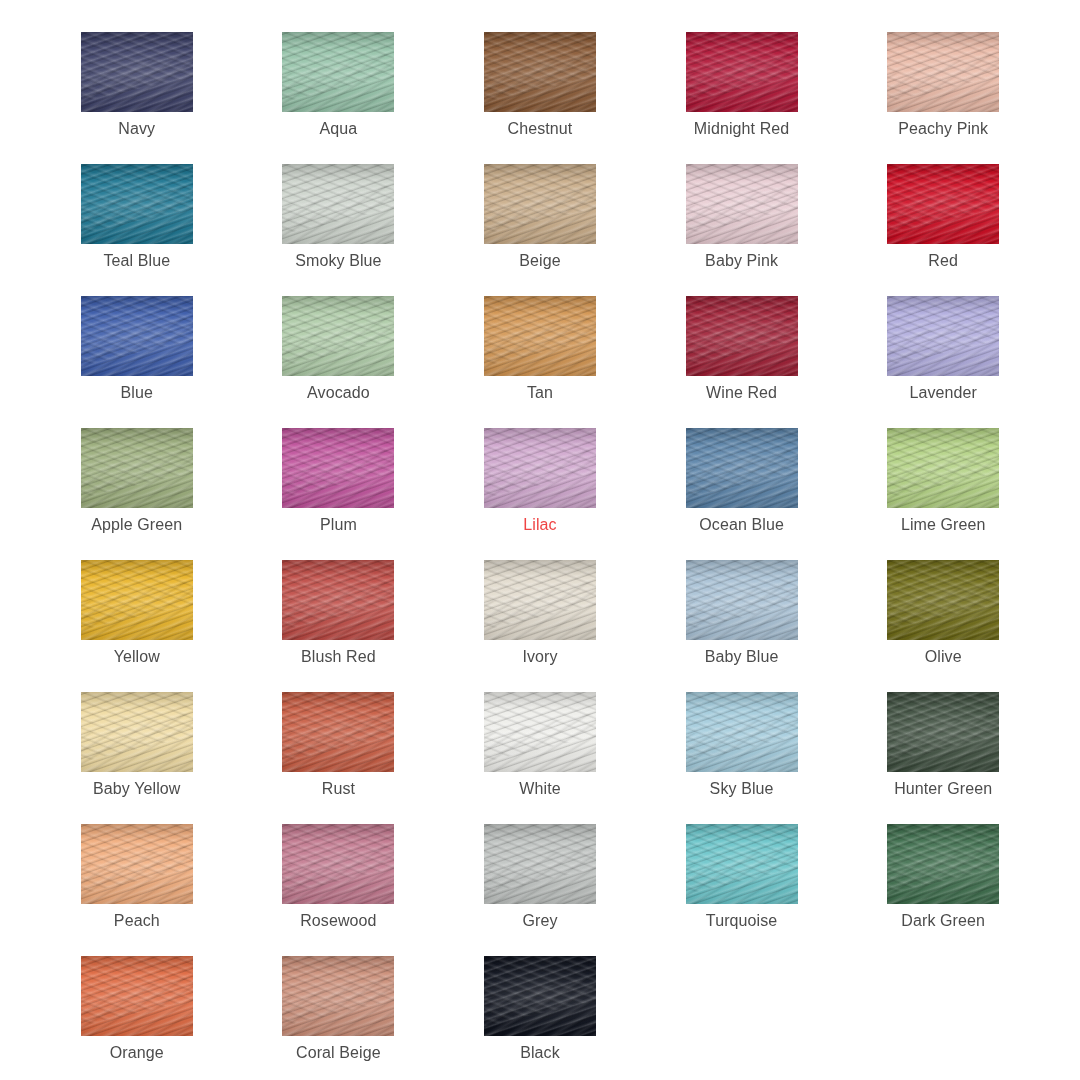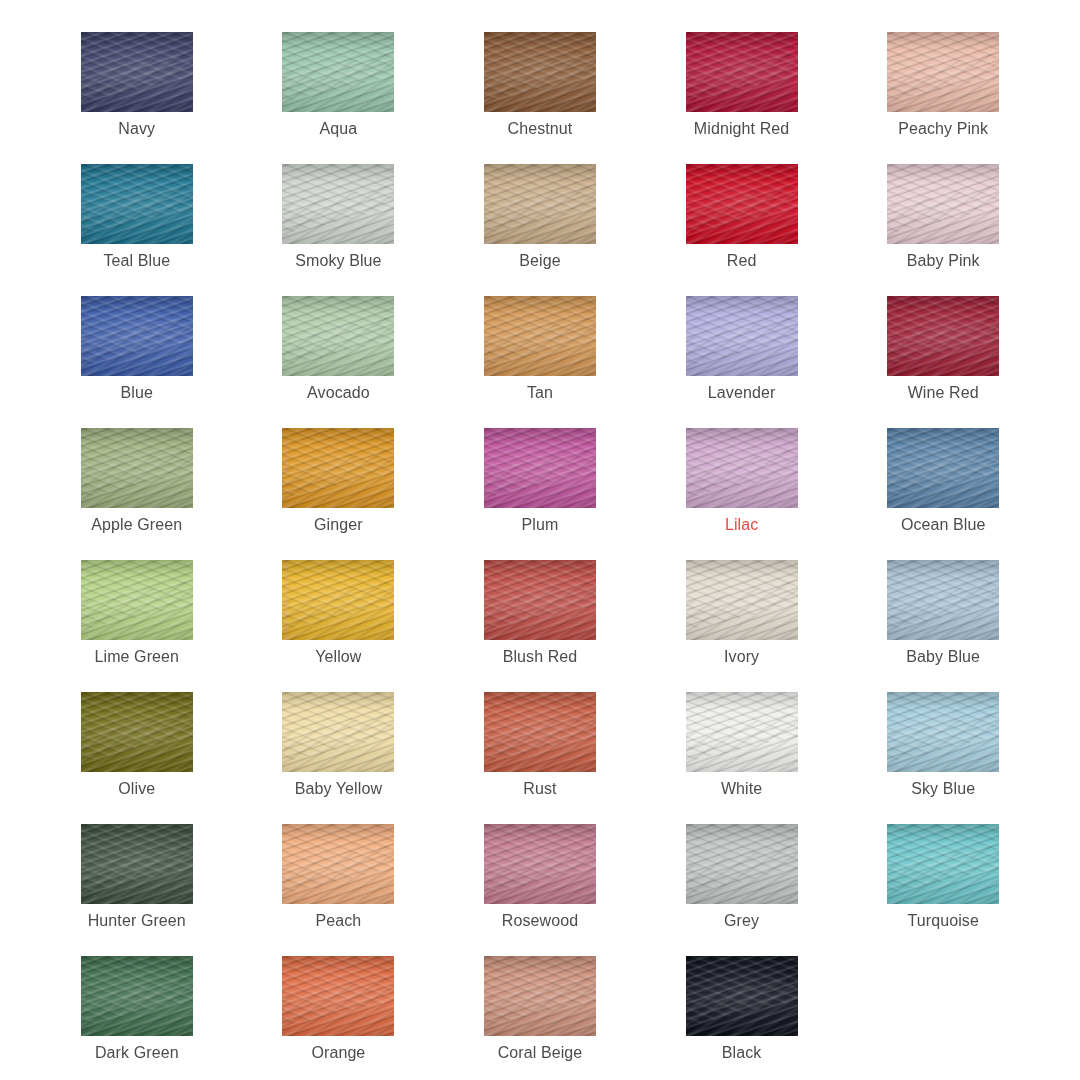--- a/index.html
+++ b/index.html
@@ -188,40 +188,40 @@
         <div class="base" style="background: rgb(200, 171, 135);"></div>
         <div class="threads-a"></div>
         <div class="threads-b"></div>
         <div class="threads-c"></div>
         <div class="shade"></div>
       </div>
       <div class="swatch-label" style="color: rgb(76, 76, 76);">Beige</div>
     </div>
     <div class="swatch-cell">
       <div class="swatch-photo">
+        <div class="base" style="background: rgb(232, 204, 210);"></div>
+        <div class="threads-a"></div>
+        <div class="threads-b"></div>
+        <div class="threads-c"></div>
+        <div class="shade"></div>
+      </div>
+      <div class="swatch-label" style="color: rgb(76, 76, 76);">Baby Pink</div>
+    </div>
+    <div class="swatch-cell">
+      <div class="swatch-photo">
         <div class="base" style="background: rgb(205, 10, 32);"></div>
         <div class="threads-a"></div>
         <div class="threads-b"></div>
         <div class="threads-c"></div>
         <div class="shade"></div>
       </div>
       <div class="swatch-label" style="color: rgb(76, 76, 76);">Red</div>
     </div>
     <div class="swatch-cell">
       <div class="swatch-photo">
-        <div class="base" style="background: rgb(232, 204, 210);"></div>
-        <div class="threads-a"></div>
-        <div class="threads-b"></div>
-        <div class="threads-c"></div>
-        <div class="shade"></div>
-      </div>
-      <div class="swatch-label" style="color: rgb(76, 76, 76);">Baby Pink</div>
-    </div>
-    <div class="swatch-cell">
-      <div class="swatch-photo">
         <div class="base" style="background: rgb(60, 92, 170);"></div>
         <div class="threads-a"></div>
         <div class="threads-b"></div>
         <div class="threads-c"></div>
         <div class="shade"></div>
       </div>
       <div class="swatch-label" style="color: rgb(76, 76, 76);">Blue</div>
     </div>
     <div class="swatch-cell">
       <div class="swatch-photo">
@@ -238,57 +238,47 @@
         <div class="base" style="background: rgb(210, 149, 82);"></div>
         <div class="threads-a"></div>
         <div class="threads-b"></div>
         <div class="threads-c"></div>
         <div class="shade"></div>
       </div>
       <div class="swatch-label" style="color: rgb(76, 76, 76);">Tan</div>
     </div>
     <div class="swatch-cell">
       <div class="swatch-photo">
+        <div class="base" style="background: rgb(158, 30, 52);"></div>
+        <div class="threads-a"></div>
+        <div class="threads-b"></div>
+        <div class="threads-c"></div>
+        <div class="shade"></div>
+      </div>
+      <div class="swatch-label" style="color: rgb(76, 76, 76);">Wine Red</div>
+    </div>
+    <div class="swatch-cell">
+      <div class="swatch-photo">
         <div class="base" style="background: rgb(175, 171, 221);"></div>
         <div class="threads-a"></div>
         <div class="threads-b"></div>
         <div class="threads-c"></div>
         <div class="shade"></div>
       </div>
       <div class="swatch-label" style="color: rgb(76, 76, 76);">Lavender</div>
     </div>
     <div class="swatch-cell">
       <div class="swatch-photo">
-        <div class="base" style="background: rgb(158, 30, 52);"></div>
-        <div class="threads-a"></div>
-        <div class="threads-b"></div>
-        <div class="threads-c"></div>
-        <div class="shade"></div>
-      </div>
-      <div class="swatch-label" style="color: rgb(76, 76, 76);">Wine Red</div>
-    </div>
-    <div class="swatch-cell">
-      <div class="swatch-photo">
         <div class="base" style="background: rgb(156, 174, 124);"></div>
         <div class="threads-a"></div>
         <div class="threads-b"></div>
         <div class="threads-c"></div>
         <div class="shade"></div>
       </div>
       <div class="swatch-label" style="color: rgb(76, 76, 76);">Apple Green</div>
-    </div>
-    <div class="swatch-cell">
-      <div class="swatch-photo">
-        <div class="base" style="background: rgb(220, 148, 32);"></div>
-        <div class="threads-a"></div>
-        <div class="threads-b"></div>
-        <div class="threads-c"></div>
-        <div class="shade"></div>
-      </div>
-      <div class="swatch-label" style="color: rgb(76, 76, 76);">Ginger</div>
     </div>
     <div class="swatch-cell">
       <div class="swatch-photo">
         <div class="base" style="background: rgb(192, 83, 156);"></div>
         <div class="threads-a"></div>
         <div class="threads-b"></div>
         <div class="threads-c"></div>
         <div class="shade"></div>
       </div>
       <div class="swatch-label" style="color: rgb(76, 76, 76);">Plum</div>

